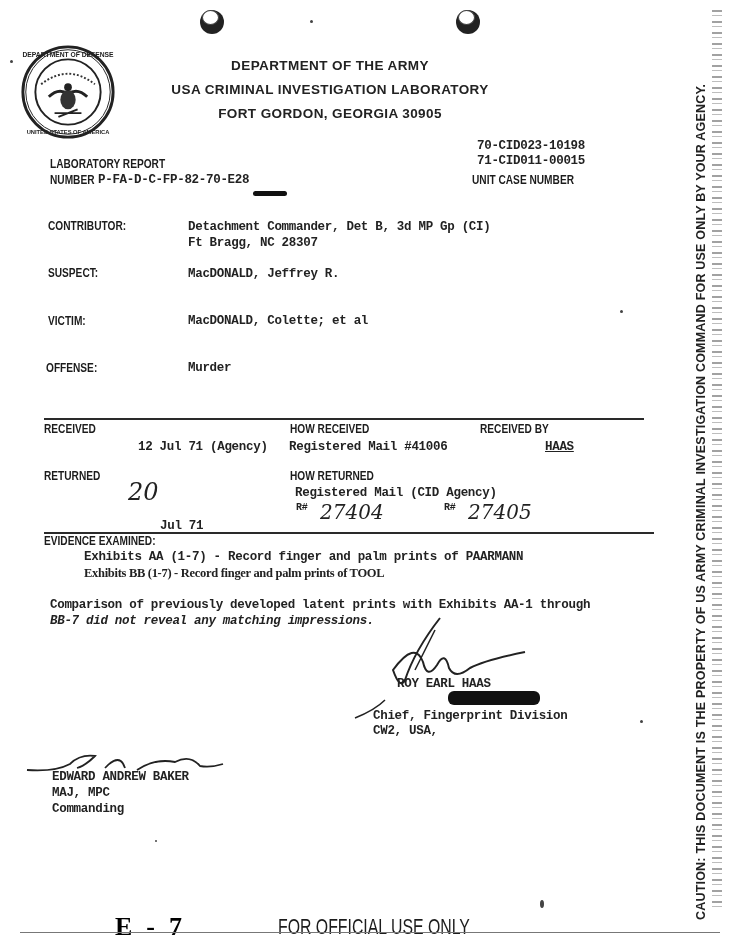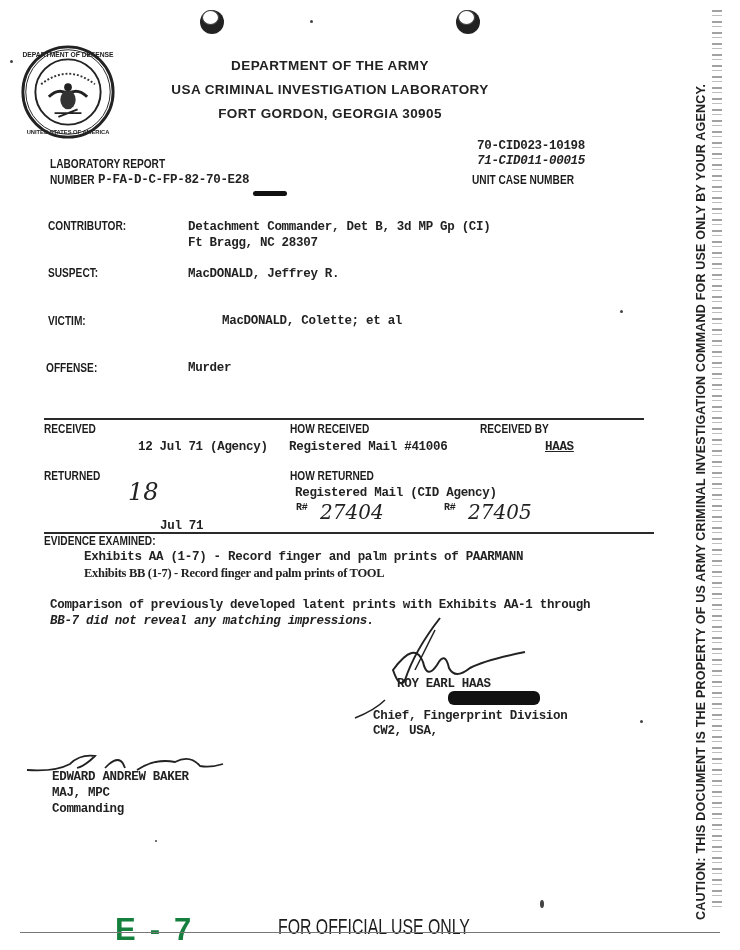--- a/index.html
+++ b/index.html
@@ -24,21 +24,21 @@
     font-family: "Liberation Sans", "DejaVu Sans", sans-serif; font-weight: bold;
     font-size: 12.5px; letter-spacing: 0.2px; white-space: nowrap; color: #222;
   }
   .vert-noise {
     position: absolute; left: 712px; top: 10px; width: 10px; height: 900px;
     background: repeating-linear-gradient(180deg, #555 0 2px, transparent 2px 5px, #888 5px 6px, transparent 6px 11px);
     opacity: 0.55;
   }
   .redact { position: absolute; background: #111; border-radius: 6px; }
   .footer-line { position: absolute; left: 20px; top: 932px; width: 700px; height: 1px; background: #777; }
-  .bignum { font-family: Liberation Sans, sans-serif; font-weight: bold; font-size: 31px; color: #15803d; }
+  .bignum { font-family: Liberation Serif, serif; font-weight: bold; font-size: 26px; color: #000000; }
 </style>
 </head>
 <body>
 
 <div class="hole" style="left:200px; top:10px; width:24px; height:24px;">
     <div class="light"></div>
   </div>
 <div class="hole" style="left:456px; top:10px; width:24px; height:24px;">
     <div class="light"></div>
   </div>
@@ -59,46 +59,46 @@
 <div class="abs head" style="top:58px;">DEPARTMENT OF THE ARMY</div>
 <div class="abs head" style="top:82px;">USA CRIMINAL INVESTIGATION LABORATORY</div>
 <div class="abs head" style="top:106px;">FORT GORDON, GEORGIA 30905</div>
 
 <div class="abs cond" style="left:50px; top:156px;">LABORATORY REPORT</div>
 <div class="abs cond" style="left:50px; top:172px;">NUMBER</div>
 <div class="abs tw" style="left:98px; top:173px;">P-FA-D-C-FP-82-70-E28</div>
 <div class="redact" style="left:253px; top:191px; width:34px; height:5px;"></div>
 
 <div class="abs tw" style="left:477px; top:139px;">70-CID023-10198</div>
-<div class="abs tw" style="left:477px; top:154px;font-style:italic;">71-CID011-00015</div>
+<div class="abs tw" style="left:477px; top:154px;">71-CID011-00015</div>
 <div class="abs cond" style="left:472px; top:172px;">UNIT CASE NUMBER</div>
 
 <div class="abs cond" style="left:48px; top:218px;">CONTRIBUTOR:</div>
 <div class="abs tw" style="left:188px; top:220px;">Detachment Commander, Det B, 3d MP Gp (CI)</div>
 <div class="abs tw" style="left:188px; top:236px;">Ft Bragg, NC 28307</div>
 
 <div class="abs cond" style="left:48px; top:265px;">SUSPECT:</div>
 <div class="abs tw" style="left:188px; top:267px;">MacDONALD, Jeffrey R.</div>
 
 <div class="abs cond" style="left:48px; top:313px;">VICTIM:</div>
-<div class="abs tw" style="left:188px; top:314px;margin-left:34px;">MacDONALD, Colette; et al</div>
+<div class="abs tw" style="left:188px; top:314px;">MacDONALD, Colette; et al</div>
 
 <div class="abs cond" style="left:46px; top:360px;">OFFENSE:</div>
 <div class="abs tw" style="left:188px; top:361px;">Murder</div>
 
 <div class="rule" style="left:44px; top:418px; width:600px;"></div>
 <div class="abs cond" style="left:44px; top:421px;">RECEIVED</div>
 <div class="abs cond" style="left:290px; top:421px;">HOW RECEIVED</div>
 <div class="abs cond" style="left:480px; top:421px;">RECEIVED BY</div>
 <div class="abs tw" style="left:138px; top:440px;">12 Jul 71 (Agency)</div>
 <div class="abs tw" style="left:289px; top:440px;">Registered Mail #41006</div>
 <div class="abs tw" style="left:513px; top:440px; text-decoration: underline; margin-left: 32px;">HAAS</div>
 
 <div class="abs cond" style="left:44px; top:468px;">RETURNED</div>
-<div class="abs hand" style="left:128px; top:478px; font-size:24px;">18</div>
+<div class="abs hand" style="left:128px; top:478px; font-size:24px;">20</div>
 <div class="abs tw" style="left:160px; top:487px;margin-top:32px;">Jul 71</div>
 <div class="abs cond" style="left:290px; top:468px;">HOW RETURNED</div>
 <div class="abs tw" style="left:295px; top:486px;">Registered Mail (CID Agency)</div>
 <div class="abs tw" style="left:296px; top:502px; font-size:10px;">R#</div>
 <div class="abs hand" style="left:320px; top:500px;">27404</div>
 <div class="abs tw" style="left:444px; top:502px; font-size:10px;">R#</div>
 <div class="abs hand" style="left:468px; top:500px;">27405</div>
 <div class="rule" style="left:44px; top:532px; width:610px;"></div>
 
 <div class="abs cond" style="left:44px; top:533px;">EVIDENCE EXAMINED:</div>

